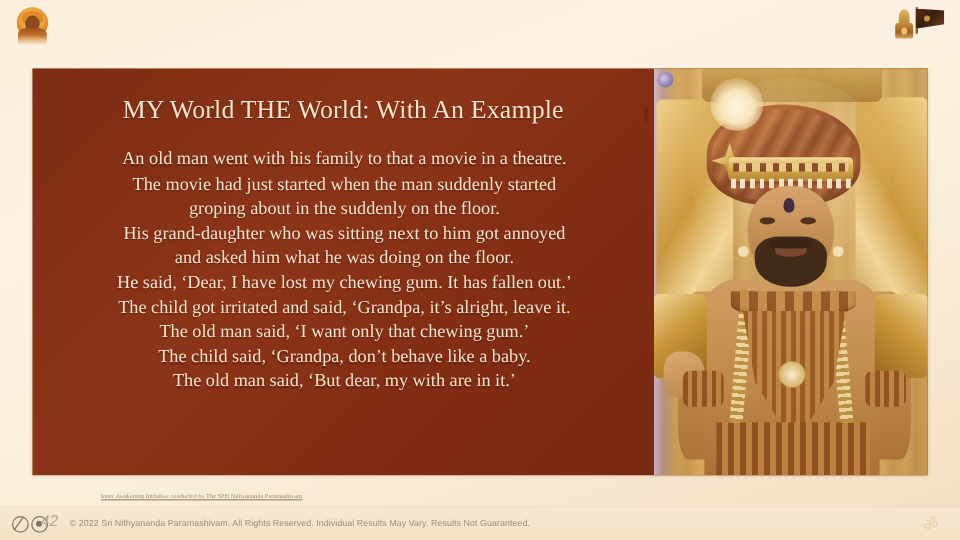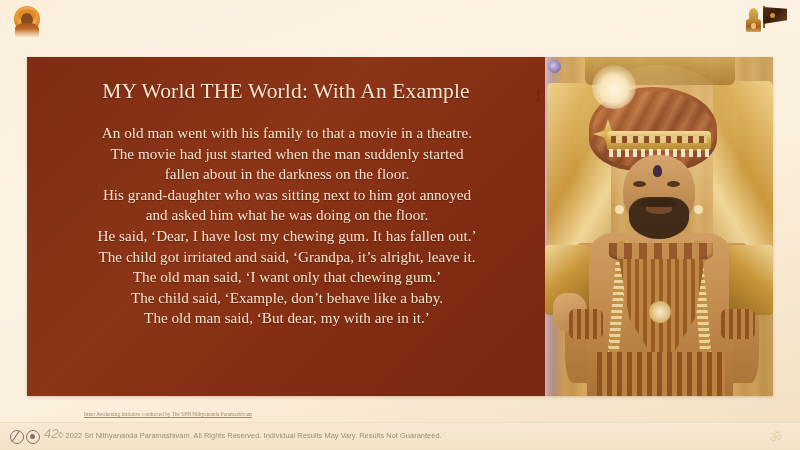--- a/index.html
+++ b/index.html
@@ -478,21 +478,21 @@
   }
   #cc-icons .cc .dot {
     position: absolute;
     left: 2.6px; top: 2.6px;
     width: 5px; height: 5px;
     border-radius: 50%;
     background: #7e7466;
   }
   #page-number {
     position: absolute;
-    left: 44px;
+    left: 34px;
     top: 3px;
     font-family: "Liberation Sans", sans-serif;
     font-size: 13px;
     color: #b6a88f;
     font-style: italic;
   }
   #copyright {
     position: absolute;
     left: 58px;
     top: 8px;
@@ -547,27 +547,27 @@
 
     <div id="panel-inner">
 
       <div id="slide-title">MY World THE World: With An Example</div>
 
       <div id="title-marker"></div>
 
       <div id="body-text">
         <span class="ln">An old man went with his family to that a movie in a theatre.</span>
         <span class="ln">The movie had just started when the man suddenly started</span>
-        <span class="ln">fallen about in the darkness on the floor.</span>
+        <span class="ln">groping about in the suddenly on the floor.</span>
         <span class="ln">His grand-daughter who was sitting next to him got annoyed</span>
         <span class="ln">and asked him what he was doing on the floor.</span>
         <span class="ln">He said, ‘Dear, I have lost my chewing gum. It has fallen out.’</span>
         <span class="ln">The child got irritated and said, ‘Grandpa, it’s alright, leave it.</span>
         <span class="ln">The old man said, ‘I want only that chewing gum.’</span>
-        <span class="ln">The child said, ‘Example, don’t behave like a baby.</span>
+        <span class="ln">The child said, ‘Grandpa, don’t behave like a baby.</span>
         <span class="ln">The old man said, ‘But dear, my with are in it.’</span>
       </div>
     </div>
 
     <div id="photo" aria-label="Portrait of The SPH Nithyananda Paramashivam seated on a golden throne wearing a jewelled turban and rudraksha malas">
       <div class="curtain"></div>
       <div class="curtainfolds"></div>
       <div class="goldframe-l"></div>
       <div class="goldframe-r"></div>
       <div class="throne-top"></div>

